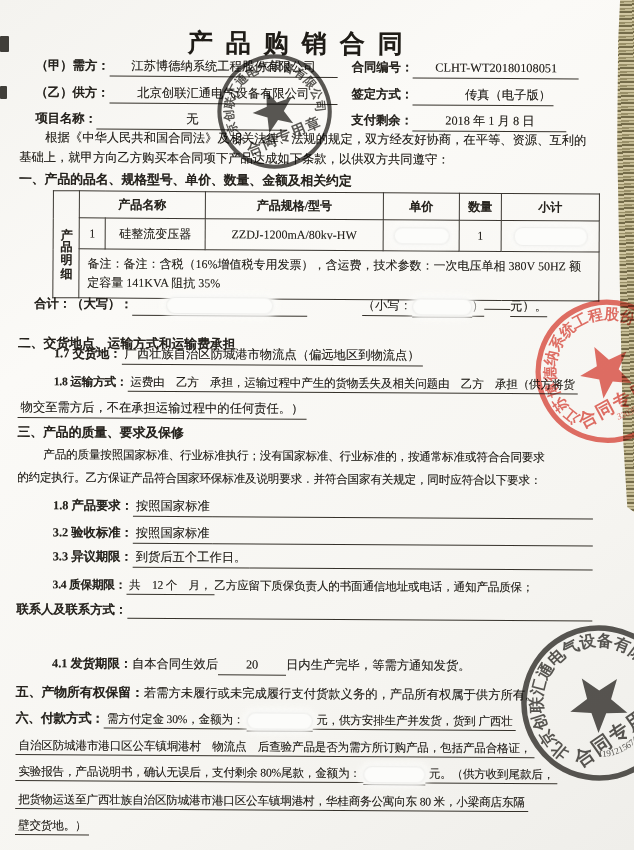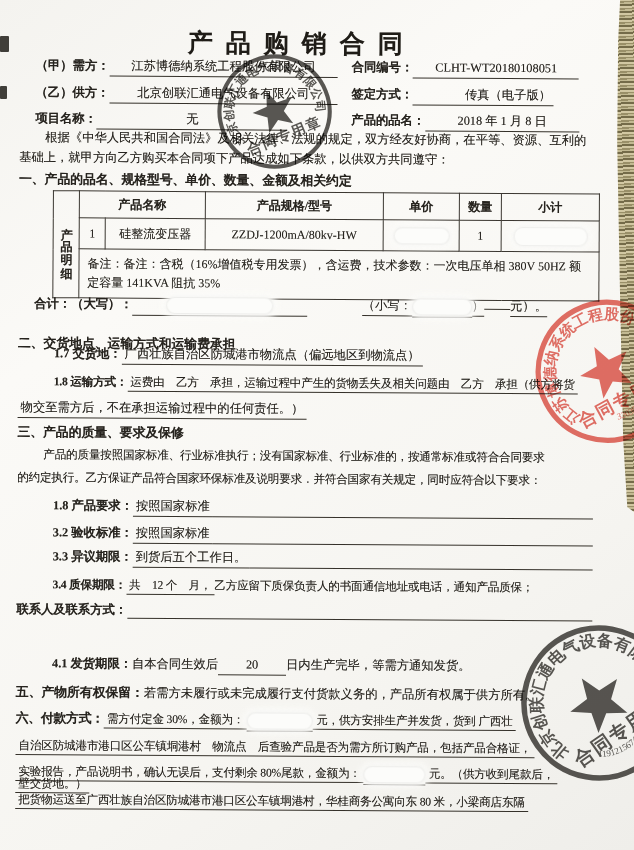--- a/index.html
+++ b/index.html
@@ -57,21 +57,21 @@
     <span class="b">项目名称：</span><span class="u ctr" style="width:185px;">无</span>
   </div>
 
   <div class="ln" style="top:58px;left:352px;">
     <span class="b">合同编号：</span><span class="u ctr" style="width:160px;">CLHT-WT20180108051</span>
   </div>
   <div class="ln" style="top:85px;left:352px;">
     <span class="b">签定方式：</span><span class="u ctr" style="width:135px;text-align:right;">传真（电子版）</span>
   </div>
   <div class="ln" style="top:111px;left:352px;">
-    <span class="b">产品的品名：</span><span class="u ctr" style="width:148px;">2018 年 1 月 8 日</span>
+    <span class="b">支付剩余：</span><span class="u ctr" style="width:148px;">2018 年 1 月 8 日</span>
   </div>
 
   <div class="ln" style="top:130px;left:20px;text-indent:26px;">根据《中华人民共和国合同法》及相关法律、法规的规定，双方经友好协商，在平等、资源、互利的</div>
   <div class="ln" style="top:150px;left:20px;">基础上，就甲方向乙方购买本合同项下产品达成如下条款，以供双方共同遵守：</div>
 
   <div class="ln hd" style="top:171px;left:20px;">一、产品的品名、规格型号、单价、数量、金额及相关约定</div>
 
   <table class="ptable" style="top:190px;left:54px;width:546px;">
     <colgroup>
         <col style="width:26px">
@@ -159,21 +159,21 @@
   </div>
   <div class="ln t" style="top:738px;left:20px;">
     <span class="u">自治区防城港市港口区公车镇垌港村　物流点　后查验产品是否为需方所订购产品，包括产品合格证，</span>
   </div>
   <div class="ln t" style="top:764px;left:20px;">
     <span class="u">实验报告，产品说明书，确认无误后，支付剩余 80%尾款，金额为：</span><span class="useg"><span class="redact" style="width:60px;height:15px;"></span></span><span class="u">元。（供方收到尾款后，</span>
   </div>
   <div class="ln t" style="top:792px;left:20px;">
     <span class="u">把货物运送至广西壮族自治区防城港市港口区公车镇垌港村，华桂商务公寓向东 80 米，小梁商店东隔</span>
   </div>
-  <div class="ln t" style="top:776px;left:20px;">
+  <div class="ln t" style="top:818px;left:20px;">
     <span class="u">壁交货地。）</span>
   </div>
 
 </div>
 
 <div id="stamps">
     <div class="stamp" style="left: 207.4px; top: 44.4px;"><svg width="135.2" height="135.2" viewBox="-67.6 -67.6 135.2 135.2">
       <g transform="rotate(-22)" fill="#3a3834" font-family="'Liberation Serif',serif">
         <circle r="55" fill="none" stroke="#3a3834" stroke-width="4.1"></circle>
         <path id="stamp-top-arc" d="M -36.2 20.9 A 41.8 41.8 0 1 1 36.2 20.9" fill="none"></path>

